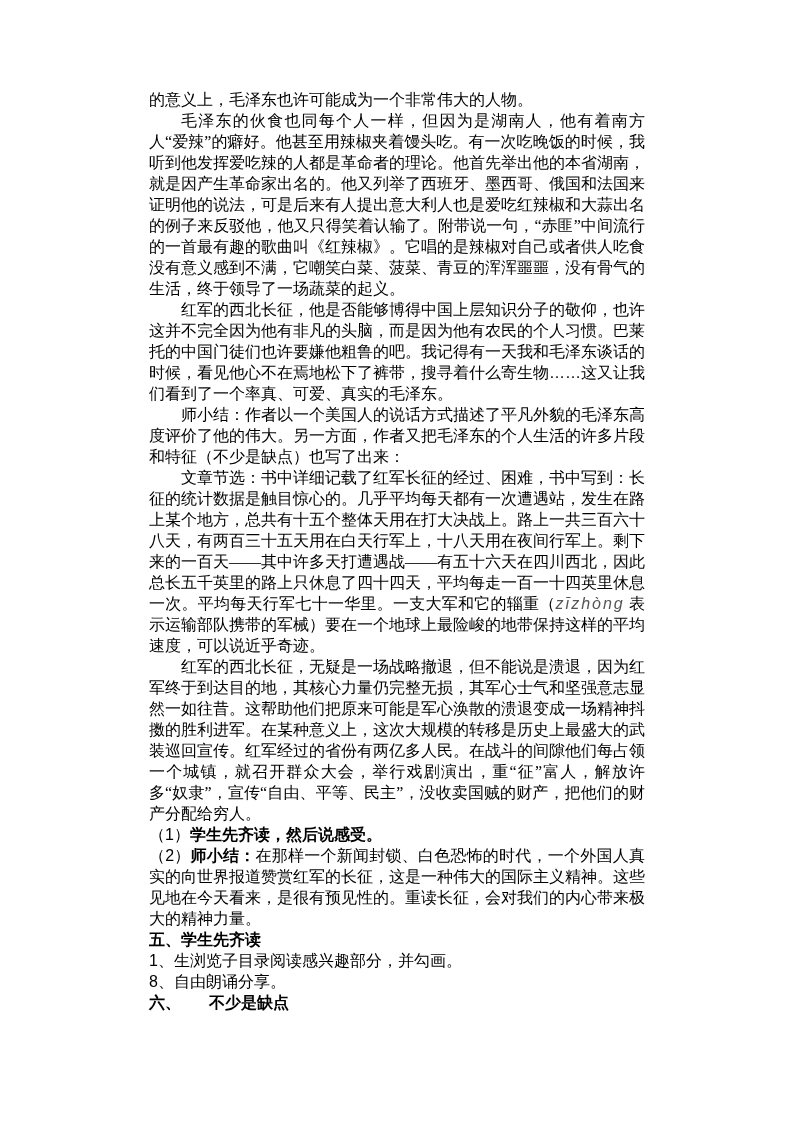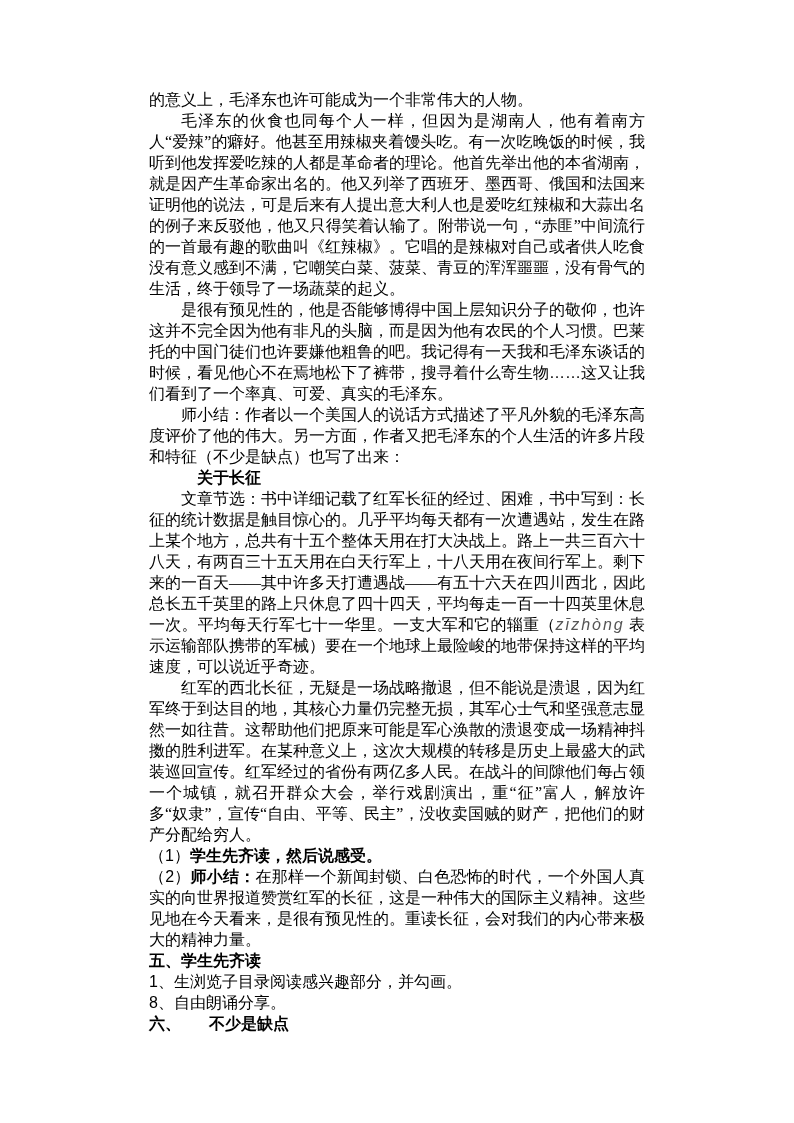--- a/index.html
+++ b/index.html
@@ -50,26 +50,25 @@
 </style>
 </head>
 <body>
 
 <div class="page">
 
   <p class="kai">的意义上，毛泽东也许可能成为一个非常伟大的人物。</p>
 
   <p class="kai indent">毛泽东的伙食也同每个人一样，但因为是湖南人，他有着南方人“爱辣”的癖好。他甚至用辣椒夹着馒头吃。有一次吃晚饭的时候，我听到他发挥爱吃辣的人都是革命者的理论。他首先举出他的本省湖南，就是因产生革命家出名的。他又列举了西班牙、墨西哥、俄国和法国来证明他的说法，可是后来有人提出意大利人也是爱吃红辣椒和大蒜出名的例子来反驳他，他又只得笑着认输了。附带说一句，“赤匪”中间流行的一首最有趣的歌曲叫《红辣椒》。它唱的是辣椒对自己或者供人吃食没有意义感到不满，它嘲笑白菜、菠菜、青豆的浑浑噩噩，没有骨气的生活，终于领导了一场蔬菜的起义。</p>
 
-  <p class="indent"><span class="kai">是很有预见性的，他是否能够博得中国上层知识分子的敬仰，也许这并不完全因为他有非凡的头脑，而是因为他有农民的个人习惯。巴莱托的中国门徒们也许要嫌他粗鲁的吧。我记得有一天我和毛泽东谈话的时候，看见他心不在焉地松下了裤带，</span><span class="hei">搜寻着什么寄生物……这又让我们看到了一个率真、可爱、真实的毛泽东。</span></p>
+  <p class="indent"><span class="kai">红军的西北长征，他是否能够博得中国上层知识分子的敬仰，也许这并不完全因为他有非凡的头脑，而是因为他有农民的个人习惯。巴莱托的中国门徒们也许要嫌他粗鲁的吧。我记得有一天我和毛泽东谈话的时候，看见他心不在焉地松下了裤带，</span><span class="hei">搜寻着什么寄生物……这又让我们看到了一个率真、可爱、真实的毛泽东。</span></p>
 
   <p class="hei indent">师小结：作者以一个美国人的说话方式描述了平凡外貌的毛泽东高度评价了他的伟大。另一方面，作者又把毛泽东的个人生活的许多片段和特征（不少是缺点）也写了出来：</p>
 
 
-  <p class="hei bold h-indent">关于长征</p>
 
   <p class="indent"><span class="kai">文章节选：书中详细记载了红军长征的经过、困难，书中写到：长征的统计数据是触目惊心的。几乎平均每天都有一次遭遇站，发生在路上某个地方，总共有十五个整体天用在打大决战上。路上一共三百六十八天，有两百三十五天用在白天行军上，十八天用在夜间行军上。剩下来的一百天——其中许多天打遭遇战——有五十六天在四川西北，因此总长五千英里的路上只休息了四十四天，平均每走一百一十四英里休息一次。平均每天行军七十一华里。一支大军和它的辎重（</span><span class="pinyin">zīzhòng</span><span class="kai">表示运输部队携带的军械）要在一个地球上最险峻的地带保持这样的平均速度，可以说近乎奇迹。</span></p>
 
   <p class="kai indent">红军的西北长征，无疑是一场战略撤退，但不能说是溃退，因为红军终于到达目的地，其核心力量仍完整无损，其军心士气和坚强意志显然一如往昔。这帮助他们把原来可能是军心涣散的溃退变成一场精神抖擞的胜利进军。在某种意义上，这次大规模的转移是历史上最盛大的武装巡回宣传。红军经过的省份有两亿多人民。在战斗的间隙他们每占领一个城镇，就召开群众大会，举行戏剧演出，重“征”富人，解放许多“奴隶”，宣传“自由、平等、民主”，没收卖国贼的财产，把他们的财产分配给穷人。</p>
 
   <p class="hei"><span>（1）</span><span class="bold">学生先齐读，然后说感受。</span></p>
 
   <p class="hei"><span>（2）</span><span class="bold">师小结：</span><span>在那样一个新闻封锁、白色恐怖的时代，一个外国人真实的向世界报道赞赏红军的长征，这是一种伟大的国际主义精神。这些见地在今天看来，是很有预见性的。重读长征，会对我们的内心带来极大的精神力量。</span></p>
 
   <p class="hei bold">五、学生先齐读</p>

